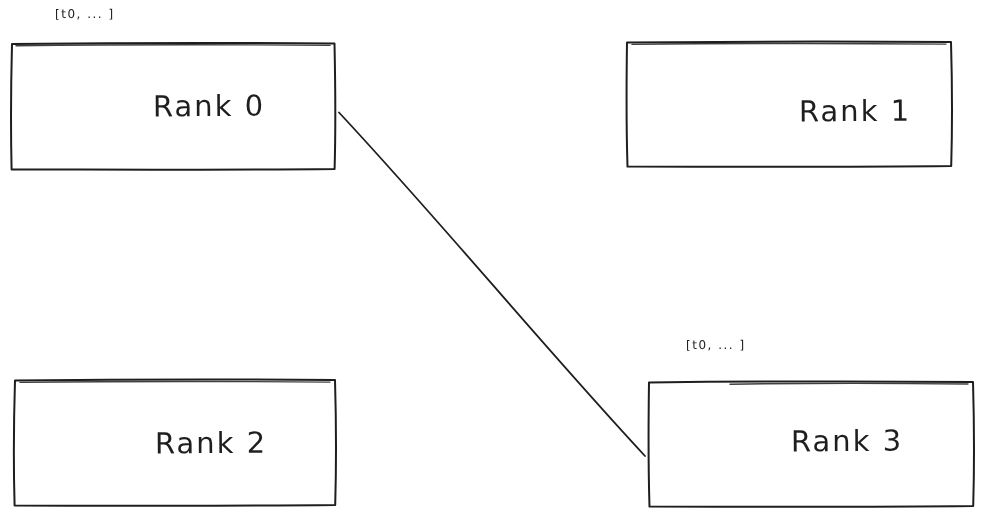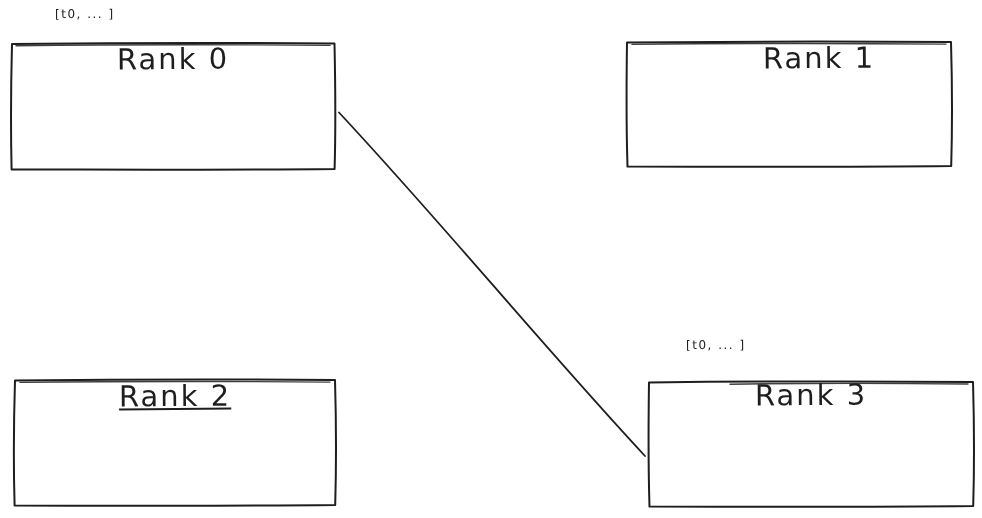--- a/index.html
+++ b/index.html
@@ -39,23 +39,24 @@
   }
   .edge-stroke {
     fill: none;
     stroke: #1e1e1e;
     stroke-width: 1.8;
     stroke-linecap: round;
   }
   .node {
     position: absolute;
     display: flex;
-    align-items: flex-start;
+    align-items: center;
     justify-content: center;
     background: transparent;
+    margin-left: 36px;
   }
   .node-label {
     font-size: 29px;
     letter-spacing: 2px;
     transform: rotate(-0.4deg);
     white-space: nowrap;
   }
   .annotation {
     position: absolute;
     font-size: 12px;
@@ -87,21 +88,21 @@
   </svg>
 
   <div class="node" style="left:10px; top:42px; width:326px; height:128px;">
     <span class="node-label">Rank 0</span>
   </div>
 
   <div class="node" style="left:656px; top:41px; width:326px; height:140px;">
     <span class="node-label">Rank 1</span>
   </div>
 
-  <div class="node" style="left:14px; top:379px; width:322px; height:127px;text-decoration:underline;">
+  <div class="node" style="left:14px; top:379px; width:322px; height:127px;">
     <span class="node-label">Rank 2</span>
   </div>
 
   <div class="node" style="left:648px; top:378px; width:326px; height:126px;">
     <span class="node-label">Rank 3</span>
   </div>
 
   <div class="annotation" style="left:55px; top:7px;">[t0, ... ]</div>
 
   <div class="annotation" style="left:686px; top:338px;">[t0, ... ]</div>

